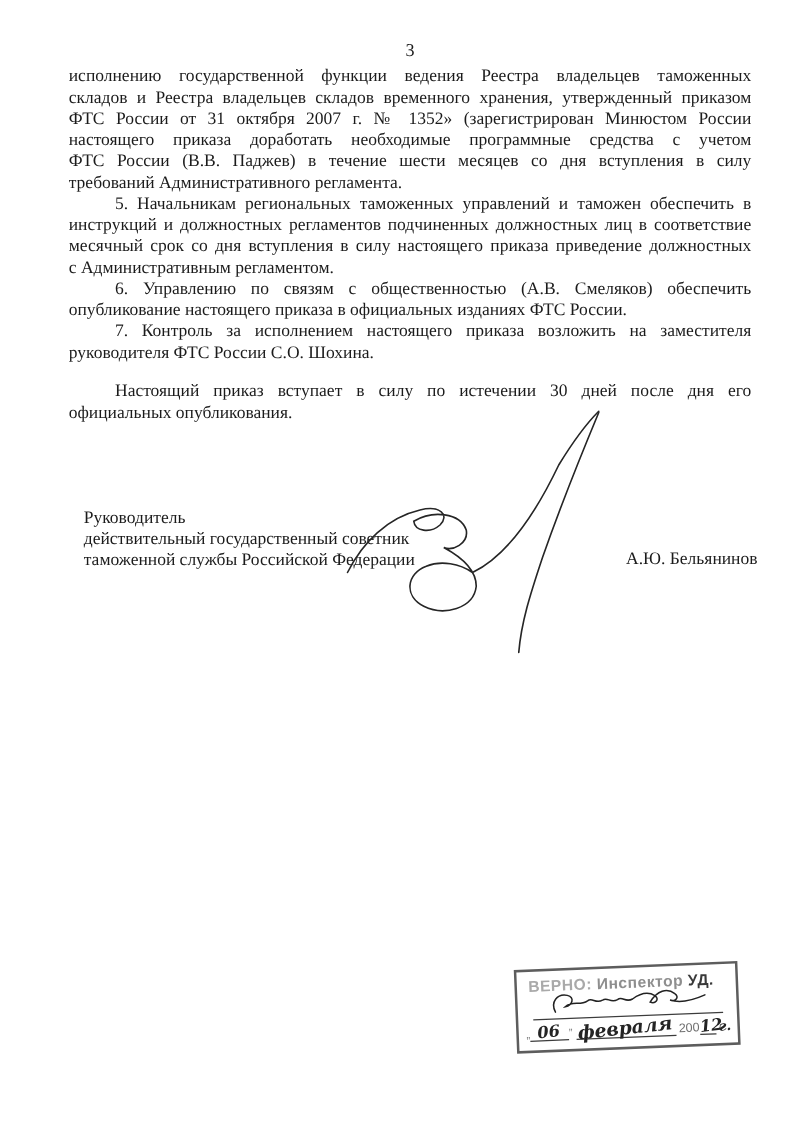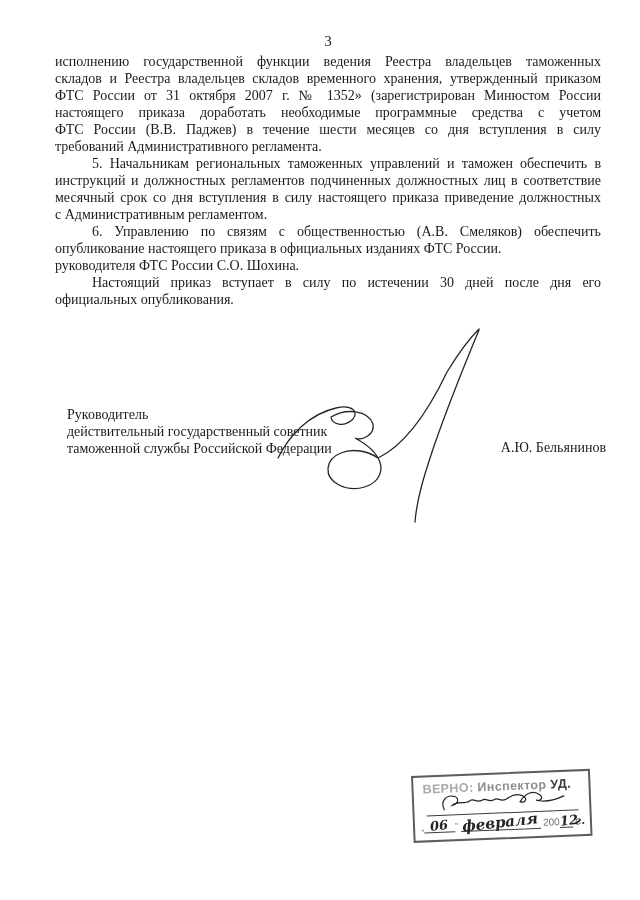--- a/index.html
+++ b/index.html
@@ -16,21 +16,21 @@
   .pagenum{
     position:absolute;top:33px;left:55px;width:546px;
     text-align:center;font-size:14.5px;
   }
   
   .textblock{
     position:absolute;top:53px;left:55px;width:546px;
     font-size:14px;line-height:17px;
   }
   .para{margin:0;}
-  .para.spaced{}
+  .para.spaced{margin-top:14px;}
   .tline{
     text-align:justify;
     text-align-last:justify;
     white-space:normal;
   }
   .tline.last{text-align-last:left;}
   .tline.indent{padding-left:37px;}
   
   .sig-block{
     position:absolute;top:406px;left:55px;width:360px;
@@ -110,20 +110,21 @@
         <div class="tline indent">5. Начальникам региональных таможенных управлений и таможен обеспечить в</div>
         <div class="tline">инструкций и должностных регламентов подчиненных должностных лиц в соответствие</div>
         <div class="tline">месячный срок со дня вступления в силу настоящего приказа приведение должностных</div>
         <div class="tline last">с Административным регламентом.</div>
       </div>
       <div class="para">
         <div class="tline indent">6. Управлению по связям с общественностью (А.В. Смеляков) обеспечить</div>
         <div class="tline last">опубликование настоящего приказа в официальных изданиях ФТС России.</div>
       </div>
       <div class="para">
+        <div class="tline indent">7. Контроль за исполнением настоящего приказа возложить на заместителя</div>
         <div class="tline last">руководителя ФТС России С.О. Шохина.</div>
       </div>
       <div class="para spaced">
         <div class="tline indent">Настоящий приказ вступает в силу по истечении 30 дней после дня его</div>
         <div class="tline last">официальных опубликования.</div>
       </div>
     </div>
 
   <div class="sig-block">
       <div>Руководитель</div>

